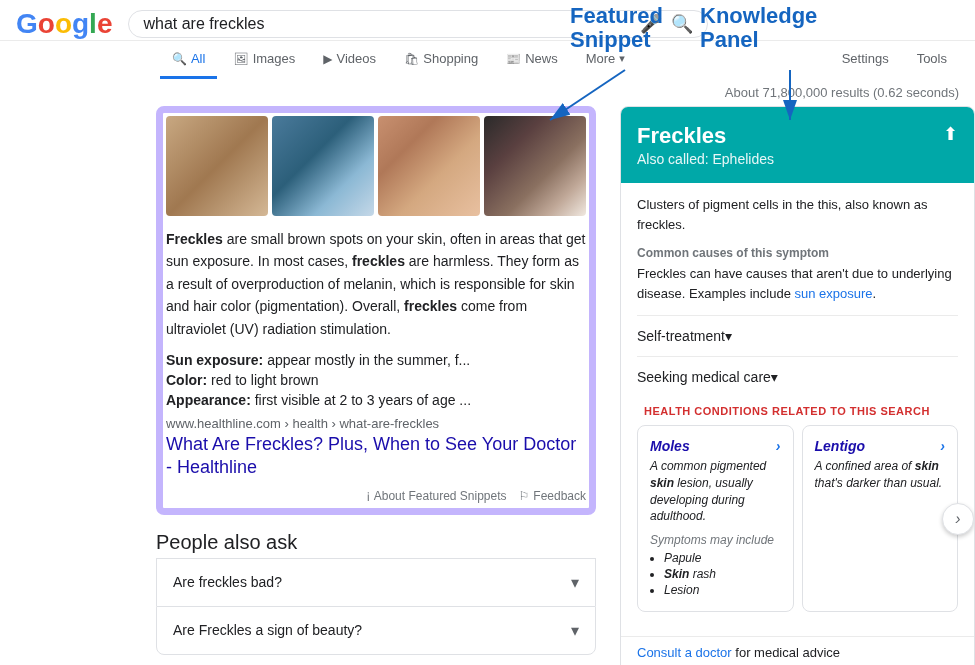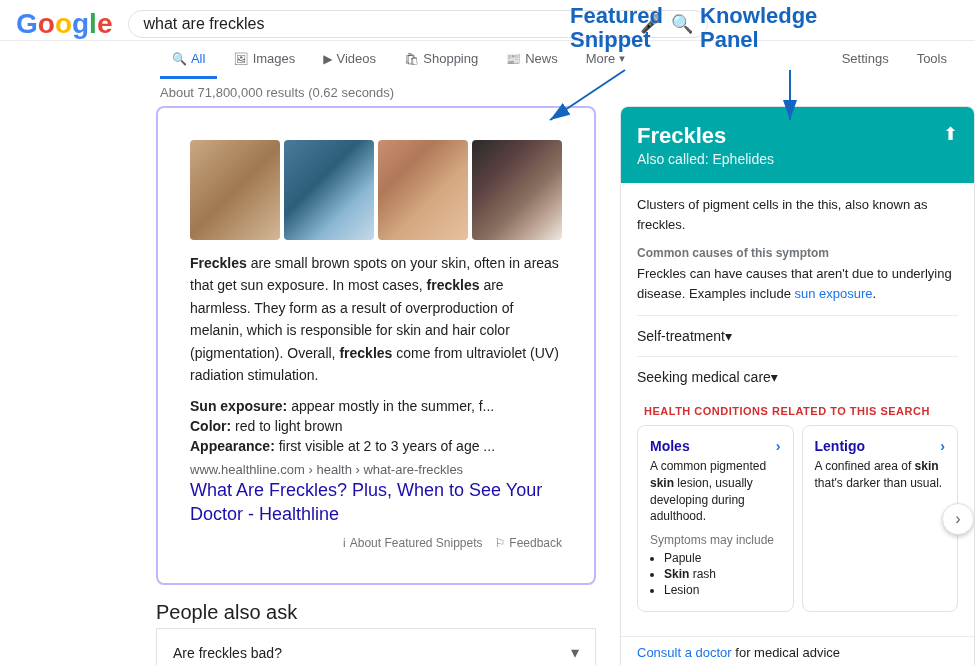--- a/index.html
+++ b/index.html
@@ -19,29 +19,29 @@
     .mic-icon { color: #4285F4; font-size: 18px; cursor: pointer; }
     .search-icon-btn { color: #4285F4; font-size: 18px; cursor: pointer; }
 
     
     .nav-tabs { display: flex; align-items: center; padding: 0 16px 0 160px; gap: 4px; }
     .nav-tab { display: flex; align-items: center; gap: 4px; padding: 10px 12px; font-size: 13px; color: #5f6368; cursor: pointer; border-bottom: 3px solid transparent; text-decoration: none; white-space: nowrap; }
     .nav-tab.active { color: #1a73e8; border-bottom-color: #1a73e8; }
     .tab-icon { font-size: 12px; }
 
     
-    .results-info { padding: 6px 16px 6px 160px; font-size: 13px; color: #70757a; }
+    .results-info { padding: 6px 16px 6px 160px; font-size: 13px; color: #70757a; text-align: right; }
 
     
     .main-layout { display: flex; padding: 0 16px; gap: 24px; }
     .left-column { flex: 0 0 580px; max-width: 580px; }
     .right-column { flex: 0 0 355px; position: relative; }
 
     
-    .featured-snippet { border: 2px solid #c4b5fd; border-radius: 8px; padding: 32px; margin-bottom: 16px; margin-left: 140px; }
+    .featured-snippet { border: 7px solid #c4b5fd; border-radius: 8px; padding: 3px; margin-bottom: 16px; margin-left: 140px; }
     .snippet-images { display: flex; gap: 4px; margin-bottom: 12px; }
     .img-placeholder { width: 110px; height: 100px; border-radius: 4px; display: flex; align-items: center; justify-content: center; font-size: 10px; color: #5f6368; }
     .img-1 { background: linear-gradient(135deg, #c8a882 0%, #a07850 50%, #d4b896 100%); }
     .img-2 { background: linear-gradient(135deg, #4a7a9b 0%, #2c5f7a 40%, #8bb8d4 70%, #c5d8e8 100%); }
     .img-3 { background: linear-gradient(135deg, #c89070 0%, #b07858 30%, #d4a880 60%, #e8c0a0 100%); }
     .img-4 { background: linear-gradient(135deg, #2a2a2a 0%, #5a4040 30%, #8a7060 60%, #c0a898 80%, #f0e8e0 100%); }
 
     .snippet-text { font-size: 14px; line-height: 1.6; color: #202124; margin-bottom: 12px; }
     .snippet-text strong { font-weight: bold; }
     .snippet-details { margin-bottom: 8px; }
@@ -67,21 +67,21 @@
     .kp-title { font-size: 22px; font-weight: bold; color: #fff; }
     .kp-subtitle { font-size: 14px; color: rgba(255,255,255,0.9); margin-top: 2px; }
     .kp-share { color: #fff; font-size: 18px; cursor: pointer; }
     .kp-body { padding: 12px 16px; }
     .kp-description { font-size: 13px; line-height: 1.5; color: #202124; margin-bottom: 12px; }
     .kp-section-title { font-size: 12px; color: #70757a; margin-bottom: 4px; font-weight: bold; }
     .kp-section-text { font-size: 13px; line-height: 1.5; color: #202124; margin-bottom: 12px; }
     .kp-section-text a { color: #1a73e8; text-decoration: none; }
     .kp-accordion { border-top: 1px solid #ebebeb; padding: 12px 0; display: flex; justify-content: flex-start; align-items: center; cursor: pointer; font-size: 14px; color: #202124; }
     .kp-related-title { font-size: 11px; font-weight: bold; color: #d32f2f; letter-spacing: 0.5px; margin: 8px 7px; text-transform: uppercase; }
-    .kp-related-cards { display: flex; gap: 8px; margin-bottom: 12px; position: relative; }
+    .kp-related-cards { display: flex; gap: 8px; margin-bottom: 12px; position: relative; font-style: italic; }
     .kp-card { flex: 1; border: 1px solid #dfe1e5; border-radius: 8px; padding: 12px; font-size: 13px; cursor: pointer; }
     .kp-card-title { font-size: 15px; font-weight: bold; color: #202124; display: flex; justify-content: space-between; align-items: center; margin-bottom: 4px; }
     .kp-card-title a { color: #1a0dab; text-decoration: none; font-size: 14px; font-weight: bold; }
     .kp-card-arrow { color: #1a73e8; font-size: 14px; }
     .kp-card-desc { font-size: 12px; color: #202124; line-height: 1.4; margin-bottom: 8px; }
     .kp-card-symptoms { font-size: 12px; color: #70757a; margin-bottom: 4px; }
     .kp-card-list { font-size: 12px; color: #202124; padding-left: 14px; }
     .kp-card-list li { margin-bottom: 2px; }
     .kp-scroll-btn { position: absolute; right: -16px; top: 50%; transform: translateY(-50%); width: 32px; height: 32px; border-radius: 50%; border: 1px solid #dfe1e5; background: #fff; display: flex; align-items: center; justify-content: center; cursor: pointer; font-size: 16px; color: #5f6368; box-shadow: 0 2px 4px rgba(0,0,0,0.2); }
     .kp-footer { padding: 8px 16px 12px; font-size: 13px; color: #202124; border-top: 1px solid #ebebeb; }

